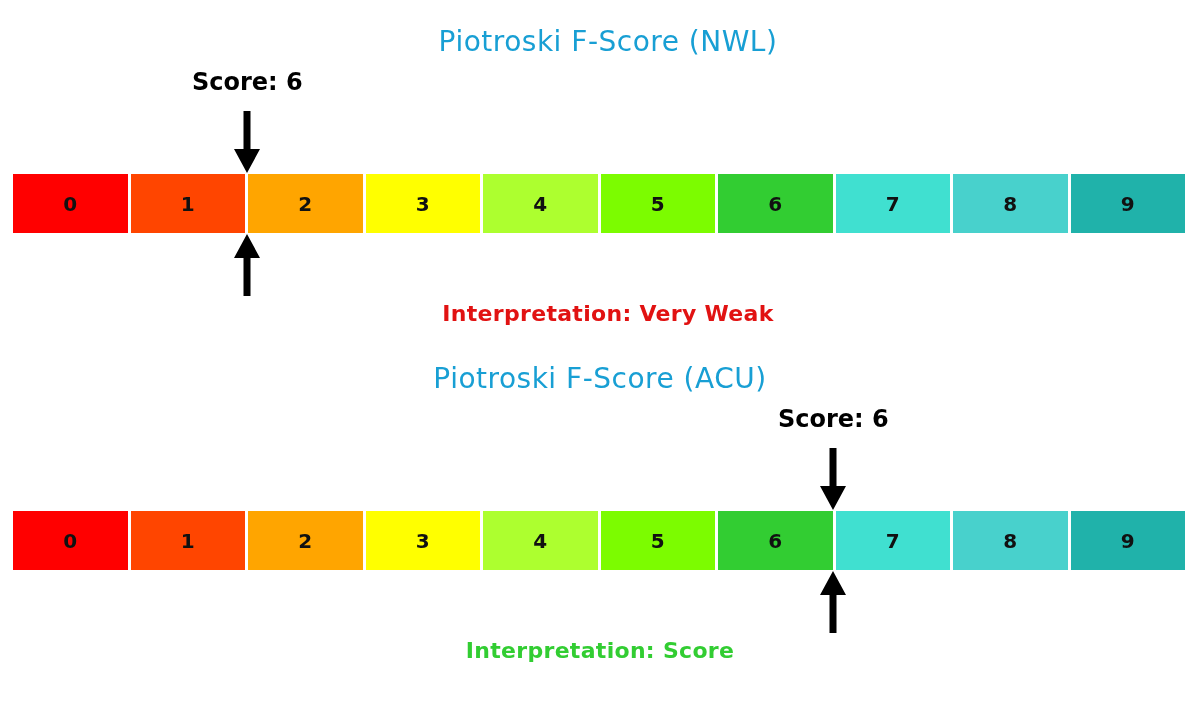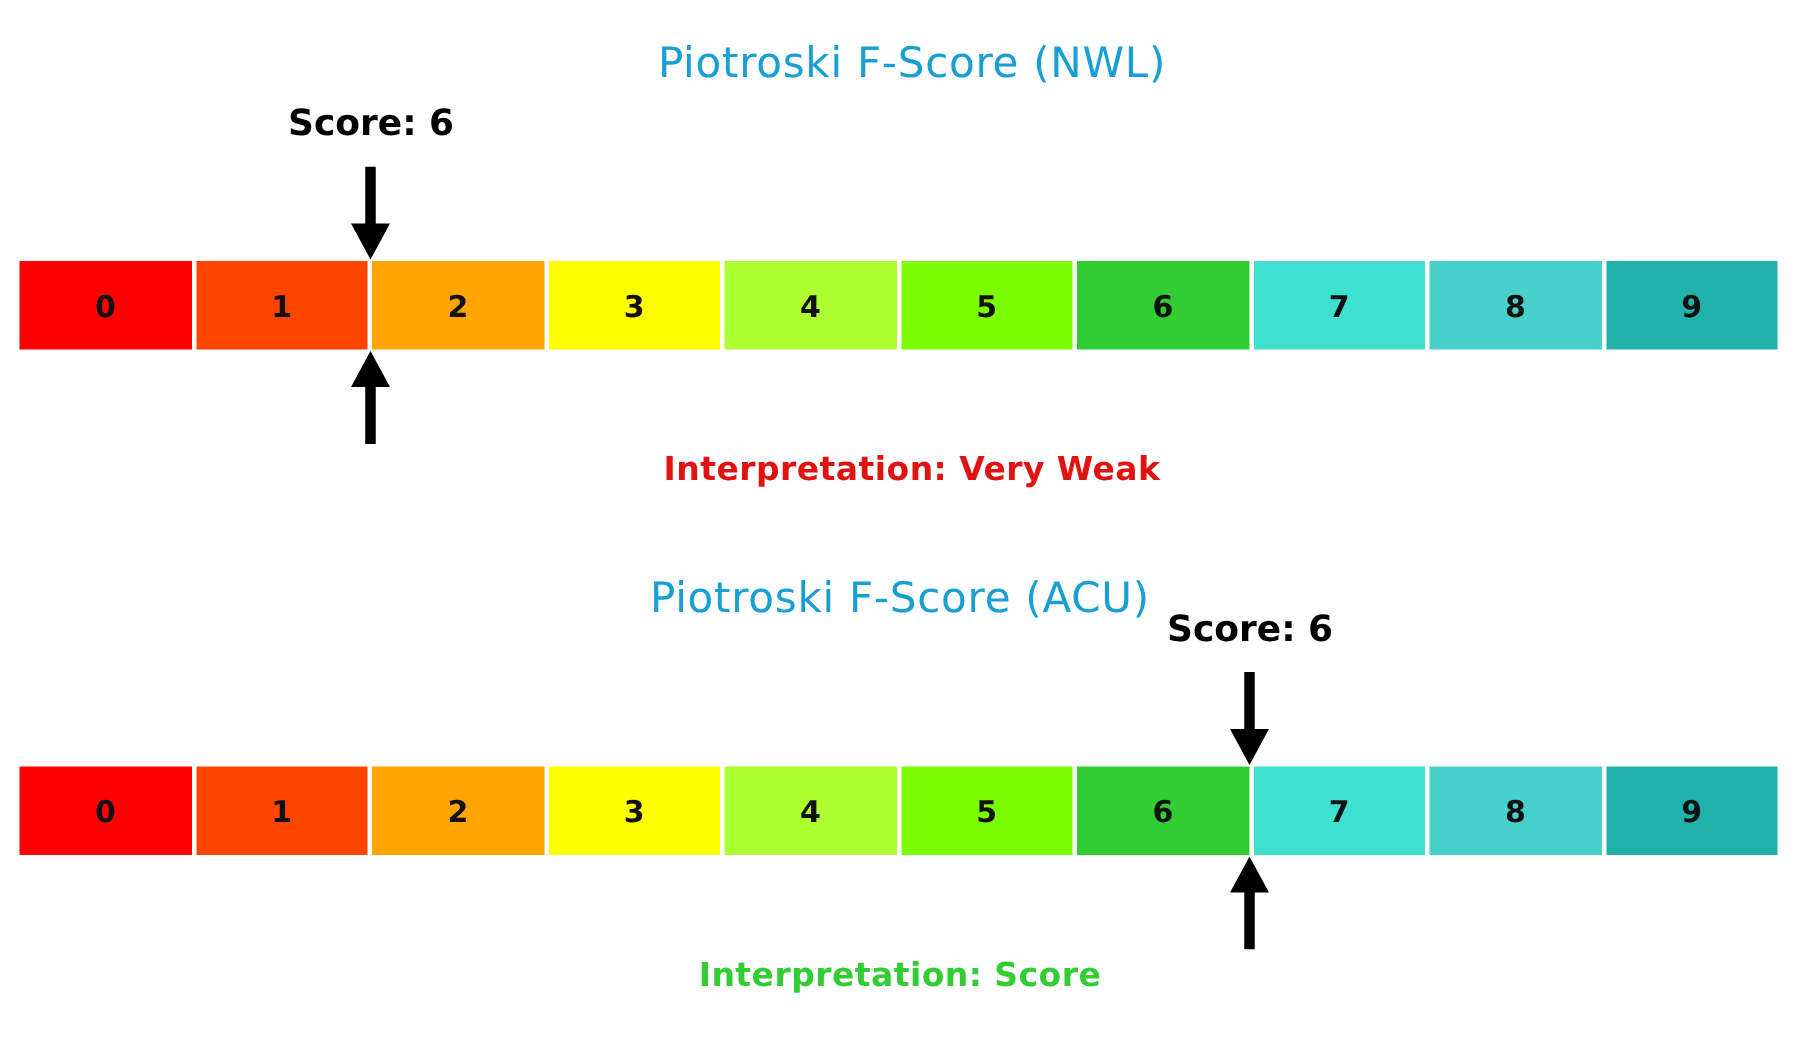--- a/index.html
+++ b/index.html
@@ -100,21 +100,21 @@
         <div class="seg" style="background: rgb(72, 209, 204);">8</div>
         <div class="seg" style="background: rgb(32, 178, 170);">9</div>
       </div>
     <svg class="arrow up" viewBox="0 0 26 62" xmlns="http://www.w3.org/2000/svg" style="left: 234.4px;">
       <polygon points="9.5,0 16.5,0 16.5,38 26,38 13,62 0,38 9.5,38" fill="#000000"></polygon>
     </svg>
     <div class="interpretation" style="color: rgb(225, 18, 18);">Interpretation: Very Weak</div>
   </section>
 
   <section class="chart" style="top:350px;">
-    <div class="chart-title" style="color: rgb(24, 159, 212); margin-top: 20px;">Piotroski F-Score (ACU)</div>
+    <div class="chart-title" style="color: rgb(24, 159, 212);">Piotroski F-Score (ACU)</div>
     <div class="score-label" style="left: 833.4px;">Score: 6</div>
     <svg class="arrow down" viewBox="0 0 26 62" xmlns="http://www.w3.org/2000/svg" style="left: 820.4px;">
       <polygon points="9.5,0 16.5,0 16.5,38 26,38 13,62 0,38 9.5,38" fill="#000000"></polygon>
     </svg>
     <div class="score-bar">
         <div class="seg" style="background: rgb(255, 0, 0);">0</div>
         <div class="seg" style="background: rgb(255, 69, 0);">1</div>
         <div class="seg" style="background: rgb(255, 165, 0);">2</div>
         <div class="seg" style="background: rgb(255, 255, 0);">3</div>
         <div class="seg" style="background: rgb(173, 255, 47);">4</div>

